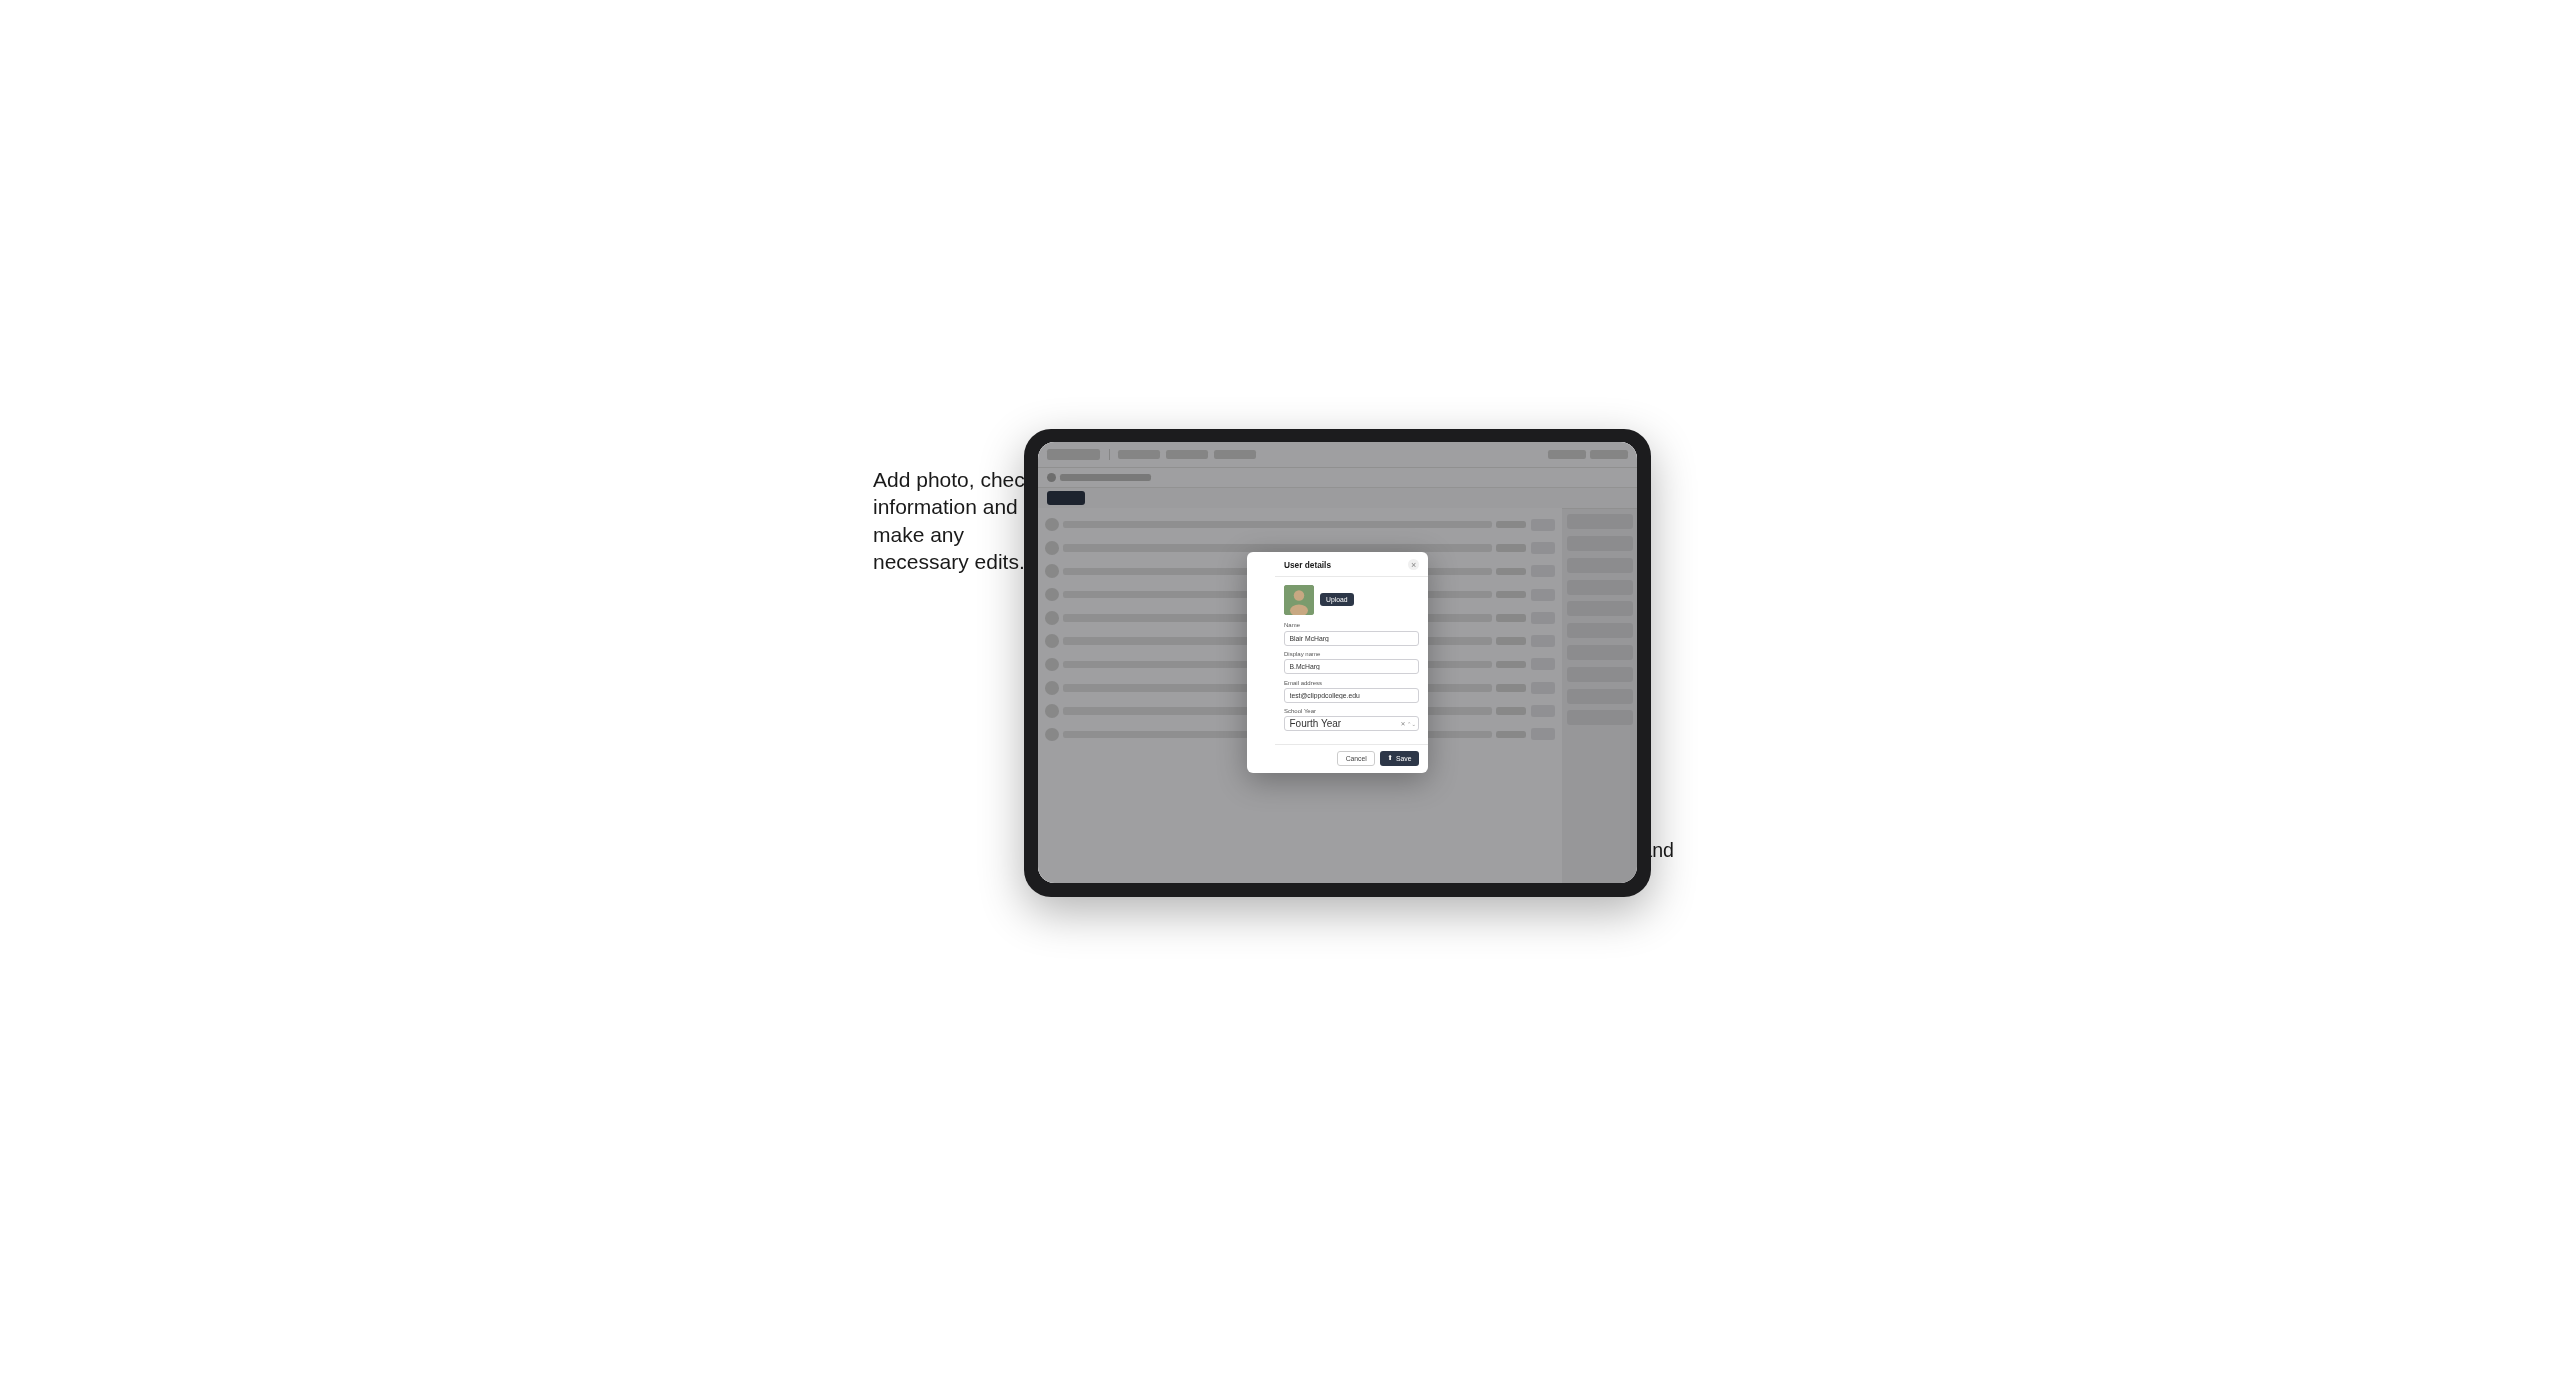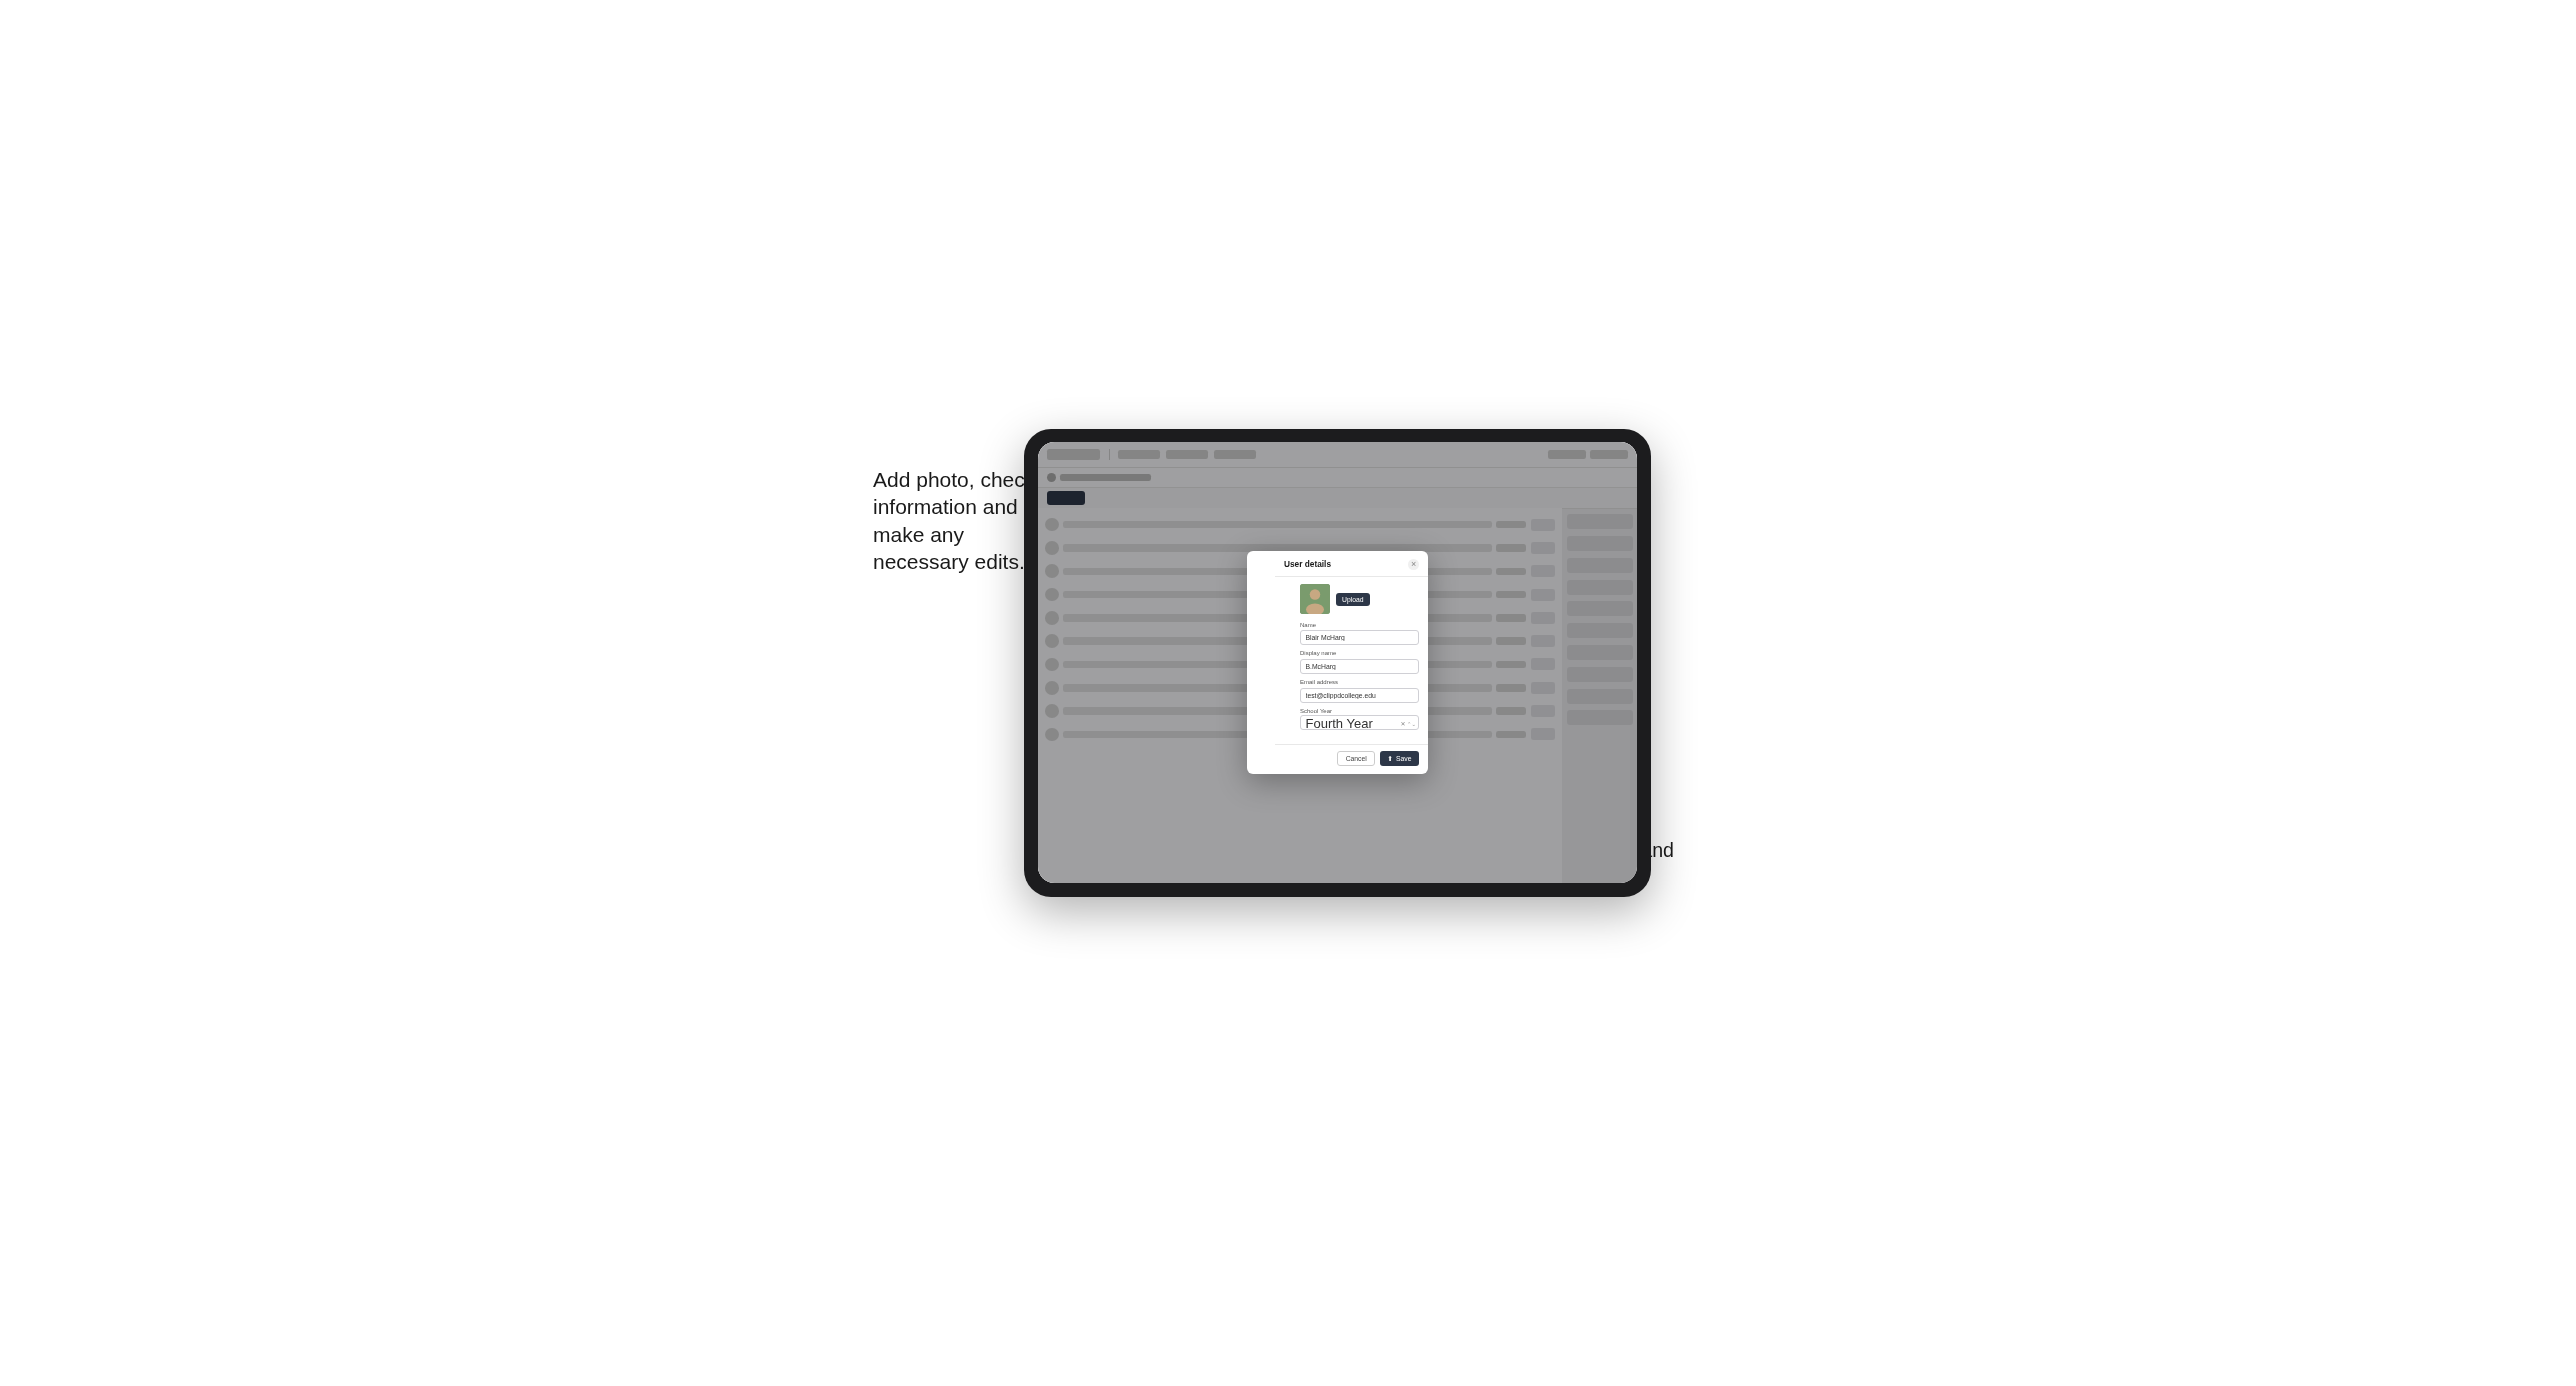--- a/index.html
+++ b/index.html
@@ -276,21 +276,20 @@
       cursor: pointer;
       display: flex;
       align-items: center;
       justify-content: center;
       border-radius: 50%;
       background: #f0f0f0;
     }
 
     .modal-body {
       padding: 7.5px 9px;
-      margin-left: 16px;
     }
 
     
     .photo-section {
       display: flex;
       align-items: center;
       gap: 6px;
       margin-bottom: 7.5px;
     }
 
@@ -352,21 +351,21 @@
       position: relative;
       width: 100%;
     }
 
     .form-select {
       width: 100%;
       height: 15px;
       border: 0.8px solid #d0d0d5;
       border-radius: 3px;
       padding: 0 18px 0 4.5px;
-      font-size: 13px;
+      font-size: 10px;
       color: #333;
       background: #fff;
       appearance: none;
       outline: none;
       cursor: pointer;
     }
 
     .select-icons {
       position: absolute;
       right: 3px;

